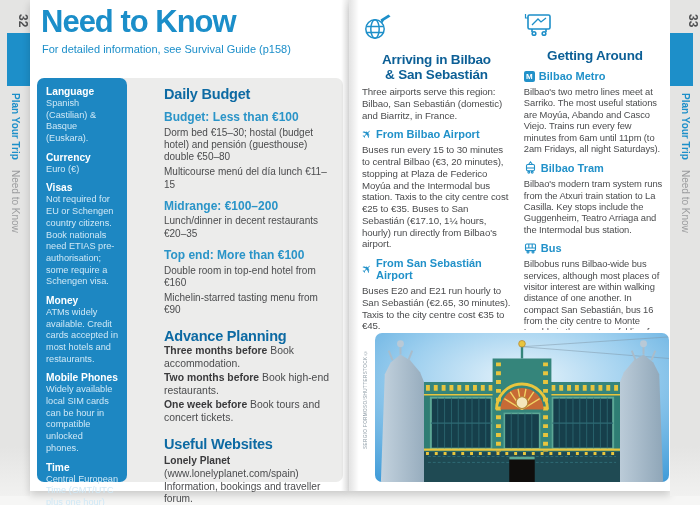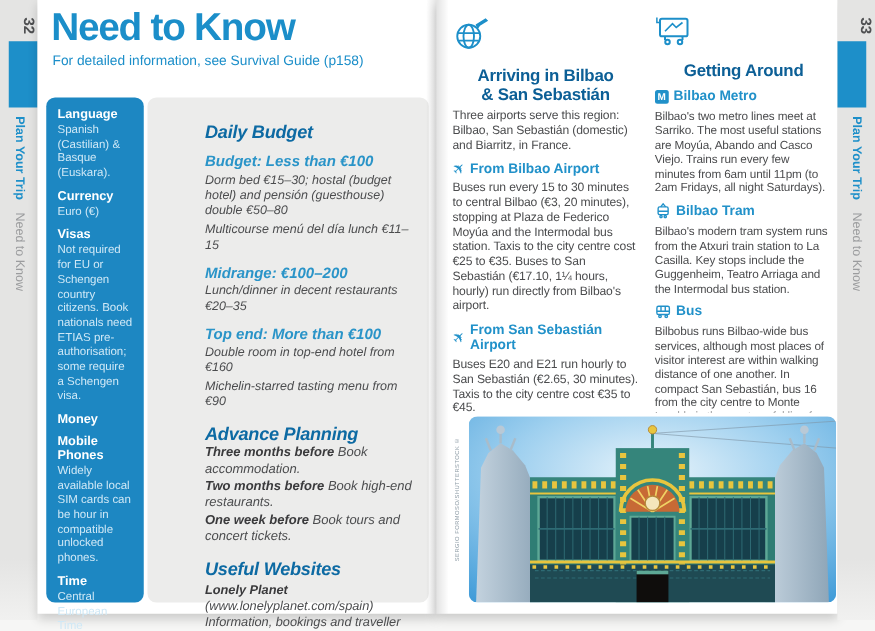--- a/index.html
+++ b/index.html
@@ -23,22 +23,22 @@
   .edge-tab{position:absolute;top:33px;width:23px;height:53px;background:#1d8fc9;}
   .edge.left .edge-tab{left:7px;} .edge.right .edge-tab{left:0;}
   .edge-text{position:absolute;top:93px;left:50%;transform:translateX(-50%);writing-mode:vertical-rl;
     font-size:10px;white-space:nowrap;}
   .edge-text .series{color:#1d8fc9;font-weight:bold;}
   .edge-text .chapter{color:#9b9c9e;margin-top:7px;}
   
   .nk-title{position:absolute;left:11px;top:4px;font-size:31px;font-weight:bold;color:#1b8ec9;letter-spacing:-1px;}
   .nk-sub{position:absolute;left:12px;top:43px;font-size:11px;font-weight:normal;color:#1b8ec9;}
   .budget-panel{position:absolute;left:88px;top:78px;right:6px;bottom:9px;background:#ececeb;
-    border-radius:7px;padding:20px 12px 6px 46px;box-sizing:border-box;font-style:italic;}
-  .sidebar{position:absolute;left:7px;top:78px;width:78px;bottom:9px;background:#1d87c2;
+    border-radius:7px;padding:8px 12px 6px 46px;box-sizing:border-box;}
+  .sidebar{position:absolute;left:7px;top:78px;width:90px;bottom:9px;background:#1d87c2;
     border-radius:7px;padding:8px 9px;box-sizing:border-box;z-index:2;}
   .sb-item{margin-bottom:7px;}
   .sb-h{font-size:10.2px;font-weight:bold;color:#ffffff;margin-bottom:1px;}
   .sb-b{font-size:9.2px;color:#cfe8f6;line-height:1.27;}
   .section-h{font-size:14.5px;font-weight:bold;color:#0d6aa3;letter-spacing:-.2px;}
   .tier-label{font-size:12px;font-weight:bold;color:#2a94c8;margin:8px 0 2px;}
   .tier-line{font-size:10px;color:#4b4c4e;line-height:1.24;margin:2.5px 0;}
   .mt{margin-top:11px;}
   .ap-item{font-size:10.4px;color:#4b4c4e;line-height:1.3;}
   .ap-item b,.web-item b{color:#3a3a3c;}
@@ -114,20 +114,21 @@
     <div class="sb-item">
       <div class="sb-h">Currency</div>
       <div class="sb-b">Euro (€)</div>
     </div>
     <div class="sb-item">
       <div class="sb-h">Visas</div>
       <div class="sb-b">Not required for EU or Schengen country citizens. Book nationals need ETIAS pre-authorisation; some require a Schengen visa.</div>
     </div>
     <div class="sb-item">
       <div class="sb-h">Money</div>
+      <div class="sb-b">ATMs widely available. Credit cards accepted in most hotels and restaurants.</div>
     </div>
     <div class="sb-item">
       <div class="sb-h">Mobile Phones</div>
       <div class="sb-b">Widely available local SIM cards can be hour in compatible unlocked phones.</div>
     </div>
     <div class="sb-item">
       <div class="sb-h">Time</div>
       <div class="sb-b">Central European Time (GMT/UTC plus one hour)</div>
     </div>
 

